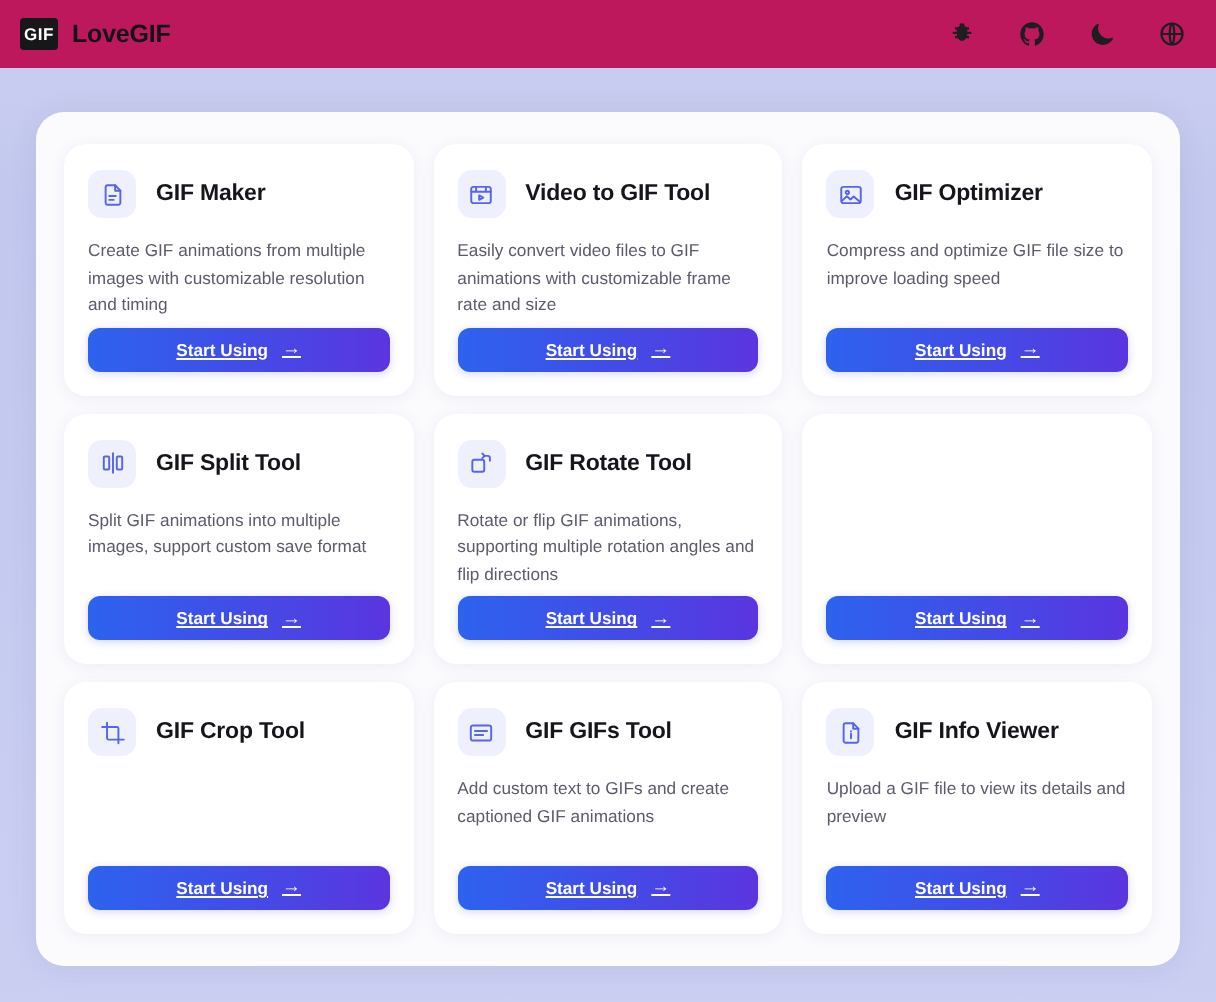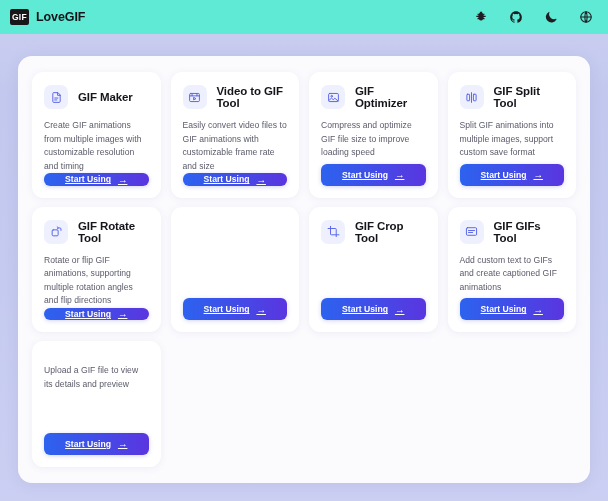--- a/index.html
+++ b/index.html
@@ -12,21 +12,21 @@
 
   body {
     font-family: "Liberation Sans", sans-serif;
     background: linear-gradient(180deg, #ffffff 0%, #ffffff 5.6%, #c9cdf0 5.6%, #c2c8ee 20%, #c5caf0 55%, #cbcff2 100%);
     position: relative;
   }
 
   
   .header {
     height: 34px;
-    background: #5eead4;
+    background: #be185d;
     display: flex;
     align-items: center;
     padding: 0 14px 0 10px;
     position: relative;
     z-index: 5;
   }
 
   .brand {
     display: flex;
     align-items: center;
@@ -81,21 +81,21 @@
     width: 572px;
     height: 427px;
     background: #fbfbfe;
     border-radius: 14px;
     box-shadow: 0 2px 14px rgba(90, 90, 150, 0.10);
     padding: 16px 14px;
   }
 
   .grid {
     display: grid;
-    grid-template-columns: repeat(4, 1fr);
+    grid-template-columns: repeat(3, 1fr);
     grid-template-rows: repeat(3, 1fr);
     gap: 9px 10px;
     width: 100%;
     height: 100%;
   }
 
   
   .card {
     background: #ffffff;
     border-radius: 11px;
@@ -336,20 +336,31 @@
         <div class="card-title">GIF GIFs Tool</div>
       </div>
       <div class="card-desc">Add custom text to GIFs and create captioned GIF animations</div>
       <button class="card-btn">
         <span>Start Using</span>
         <span class="btn-arrow">→</span>
       </button>
     </div>
 
     <div class="card">
+      <div class="card-head">
+        <div class="card-icon">
+          <svg width="13" height="13" viewBox="0 0 24 24" fill="none" stroke="currentColor" stroke-width="1.8" stroke-linecap="round" stroke-linejoin="round">
+            <path d="M14 3H7a1.8 1.8 0 0 0-1.8 1.8v14.4A1.8 1.8 0 0 0 7 21h10a1.8 1.8 0 0 0 1.8-1.8V8z"></path>
+            <path d="M14 3v5h4.8"></path>
+            <path d="M12 12.6v4.2"></path>
+              <path d="M12 10.4v.2"></path>
+          </svg>
+        </div>
+        <div class="card-title">GIF Info Viewer</div>
+      </div>
       <div class="card-desc">Upload a GIF file to view its details and preview</div>
       <button class="card-btn">
         <span>Start Using</span>
         <span class="btn-arrow">→</span>
       </button>
     </div>
 
   </div>
 </div>
 

